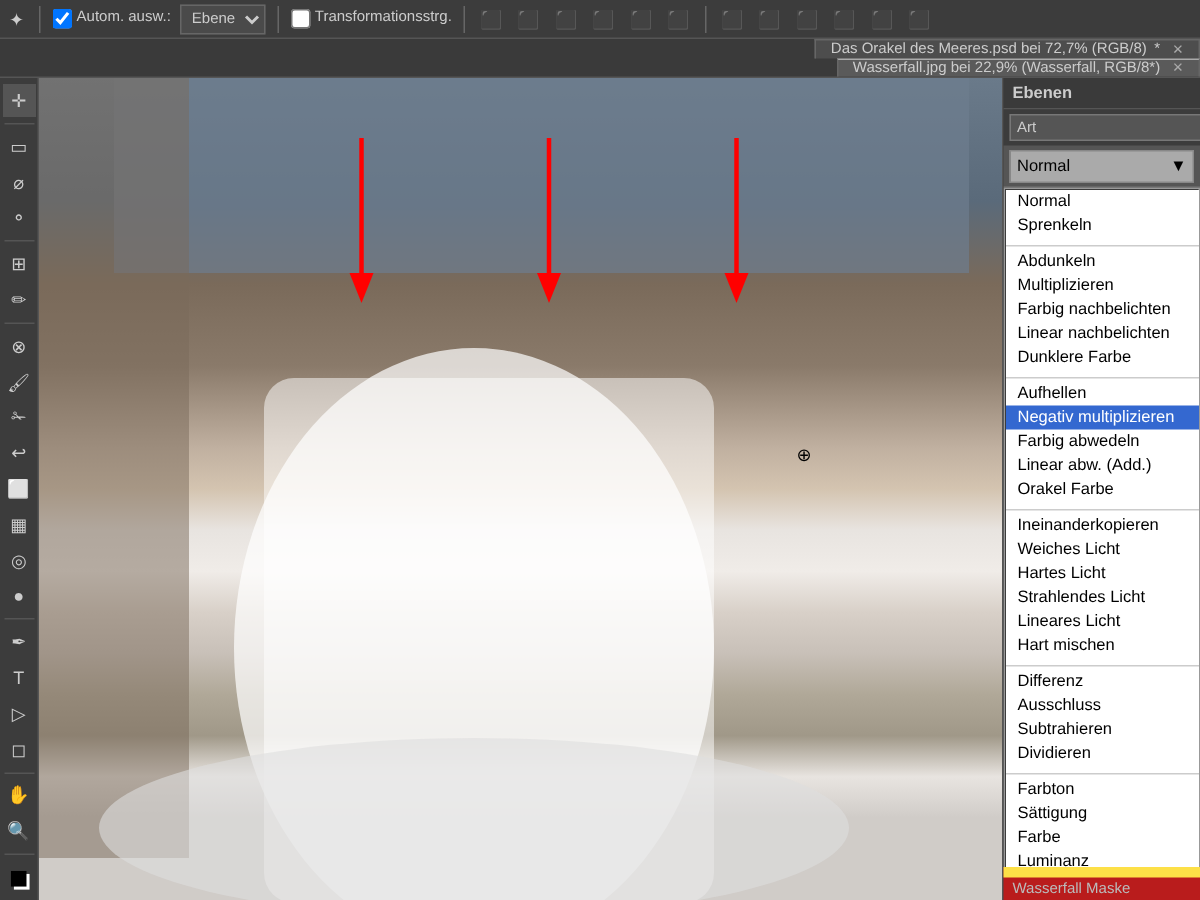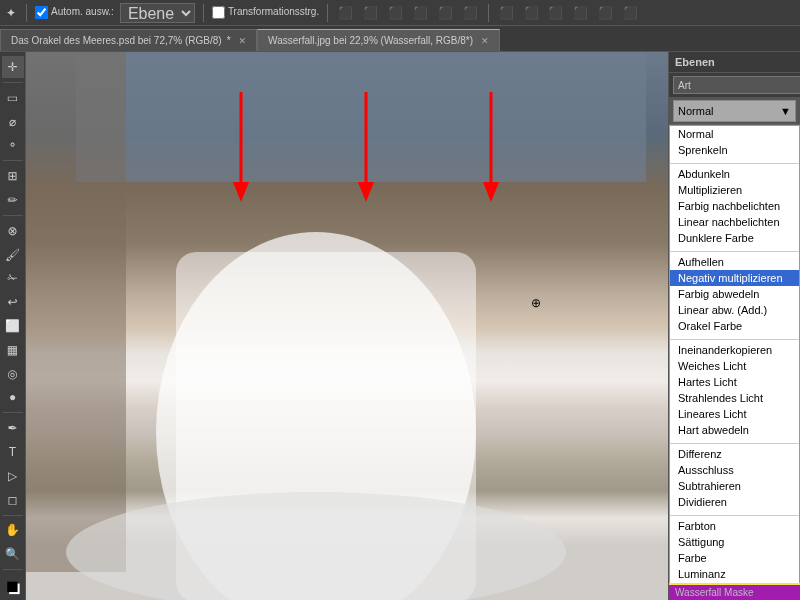--- a/index.html
+++ b/index.html
@@ -12,31 +12,32 @@
       border-bottom: 1px solid #555;
       display: flex;
       align-items: center;
       padding: 0 4px;
       gap: 6px;
     }
     .toolbar-separator { width: 1px; height: 18px; background: #666; margin: 0 2px; }
     .toolbar-icon { color: #ccc; font-size: 12px; cursor: pointer; padding: 2px; }
     .toolbar-checkbox-label { display: flex; align-items: flex-start; gap: 3px; font-size: 10px; color: #ccc; }
     .toolbar-select {
-      background: #4a4a4a; border: 1px solid #666; color: #ccc; font-size: 16px;
+      background: #4a4a4a; border: 1px solid #666; color: #ccc; font-size: 10px;
       height: 20px; padding: 0 3px; cursor: pointer;
     }
 
     
     #tab-bar {
       height: 26px;
       background: #3a3a3a;
       display: flex;
       align-items: flex-end;
       border-bottom: 1px solid #555;
+      flex-direction: column;
     }
     .tab {
       height: 22px;
       padding: 0 10px;
       background: #4d4d4d;
       border: 1px solid #666;
       border-bottom: none;
       display: flex; align-items: center; gap: 5px;
       font-size: 10px; color: #ccc; cursor: pointer;
       white-space: nowrap;
@@ -155,22 +156,22 @@
     }
     .blend-item.selected { background: #3468d0; color: #fff; }
     .blend-separator {
       height: 6px;
       border-bottom: 1px solid #ccc;
       margin-bottom: 2px;
     }
 
     #bottom-label {
       padding: 2px 6px;
-      background: #a21caf;
-      border-top: 2px solid #fde047;
+      background: #b91c1c;
+      border-top: 7px solid #fde047;
       font-size: 10px; color: #bbb;
       white-space: nowrap; overflow: hidden; text-overflow: ellipsis;
     }
   </style>
 </head>
 <body>
 
 <div id="top-toolbar">
   <span class="toolbar-icon">✦</span>
   <div class="toolbar-separator"></div>
@@ -316,21 +317,21 @@
         <div class="blend-item">Farbig abwedeln</div>
         <div class="blend-item">Linear abw. (Add.)</div>
         <div class="blend-item">Orakel Farbe</div>
         <div class="blend-separator"></div>
 
         <div class="blend-item">Ineinanderkopieren</div>
         <div class="blend-item">Weiches Licht</div>
         <div class="blend-item">Hartes Licht</div>
         <div class="blend-item">Strahlendes Licht</div>
         <div class="blend-item">Lineares Licht</div>
-        <div class="blend-item">Hart abwedeln</div>
+        <div class="blend-item">Hart mischen</div>
         <div class="blend-separator"></div>
 
         <div class="blend-item">Differenz</div>
         <div class="blend-item">Ausschluss</div>
         <div class="blend-item">Subtrahieren</div>
         <div class="blend-item">Dividieren</div>
         <div class="blend-separator"></div>
 
         <div class="blend-item">Farbton</div>
         <div class="blend-item">Sättigung</div>

